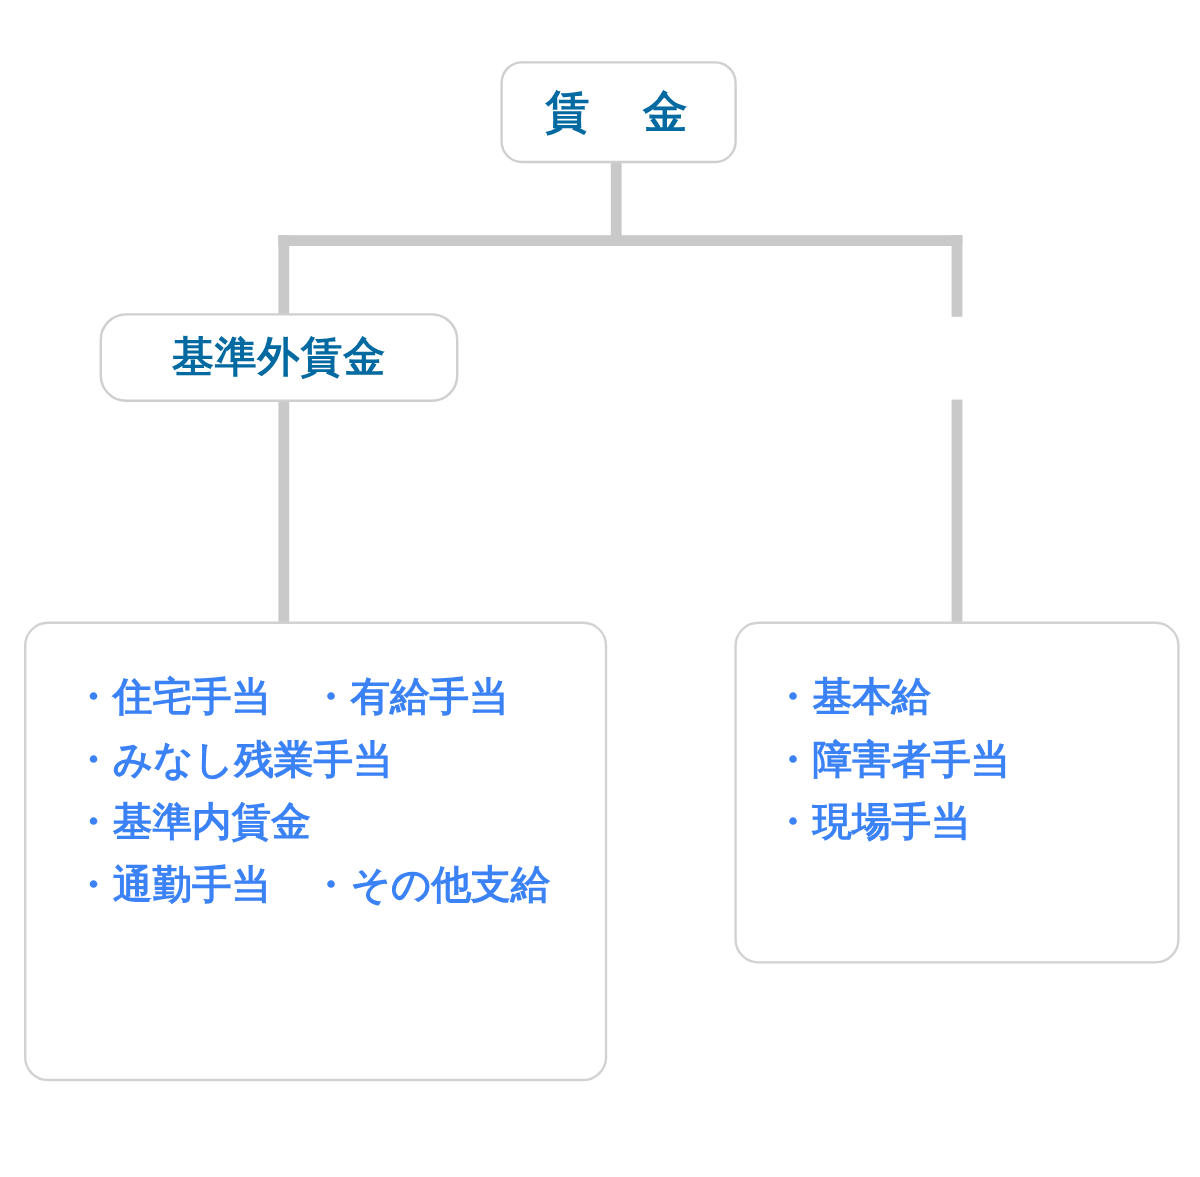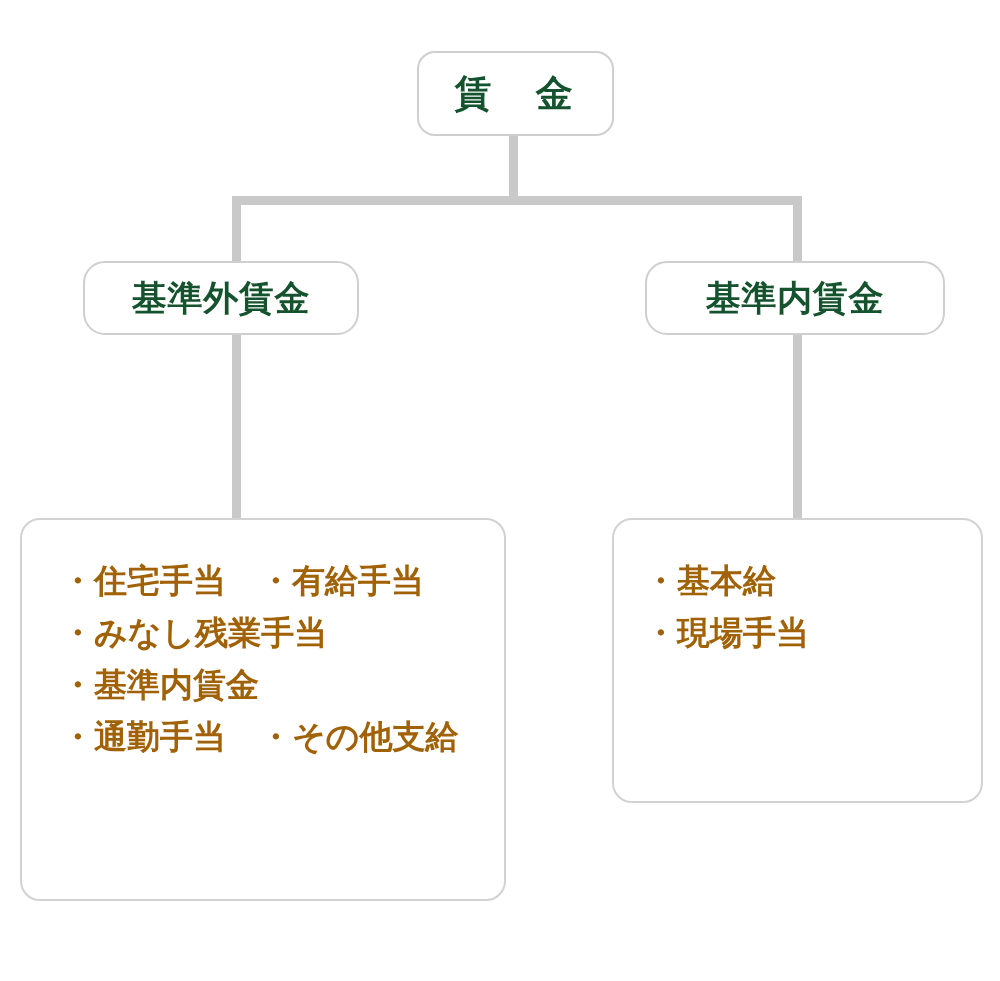--- a/index.html
+++ b/index.html
@@ -45,32 +45,32 @@
     font-size: 37px;
     letter-spacing: 0.10em;
   }
   .node-child {
     top: 261px;
     height: 74px;
     border-radius: 22px;
   }
   .node-child-left {
     left: 83px;
-    width: 276px;
+    width: 299px;
   }
   .node-child-right {
     left: 645px;
     width: 300px;
   }
   .node-child .node-label {
     font-size: 35px;
     letter-spacing: 0.02em;
   }
   .node-label {
-    color: #14532d;
+    color: #0369a1;
     font-weight: 700;
     white-space: pre;
     line-height: 1;
   }
 
   
   .listbox {
     position: absolute;
     box-sizing: border-box;
     background: #ffffff;
@@ -94,21 +94,21 @@
     margin: 0;
     padding: 0;
   }
   .listbox-left .list {
     padding: 35px 0 0 39px;
   }
   .listbox-right .list {
     padding: 35px 15px 0 30px;
   }
   .list-item {
-    color: #a16207;
+    color: #3b82f6;
     font-weight: 700;
     font-size: 33px;
     line-height: 52px;
     white-space: pre;
   }
 </style>
 </head>
 <body>
 
 <div id="canvas">
@@ -120,33 +120,31 @@
   <div class="conn" style="left:232px; top:333px; width:9px; height:190px;"></div>
   <div class="conn" style="left:793px; top:333px; width:9px; height:190px;"></div>
 
   <div class="node node-root">
     <span class="node-label">賃　金</span>
   </div>
 
   <div class="node node-child node-child-left">
     <span class="node-label">基準外賃金</span>
   </div>
-  <div class="node node-child node-child-right">
-    <span class="node-label">基準内賃金</span>
-  </div>
 
   <div class="listbox listbox-left">
     <ul class="list">
       <li class="list-item">・住宅手当　・有給手当</li>
       <li class="list-item">・みなし残業手当</li>
       <li class="list-item">・基準内賃金</li>
       <li class="list-item">・通勤手当　・その他支給</li>
     </ul>
   </div>
 
   <div class="listbox listbox-right">
     <ul class="list">
       <li class="list-item">・基本給</li>
+      <li class="list-item">・障害者手当</li>
       <li class="list-item">・現場手当</li>
     </ul>
   </div>
 
 </div>
 
 </body></html>

